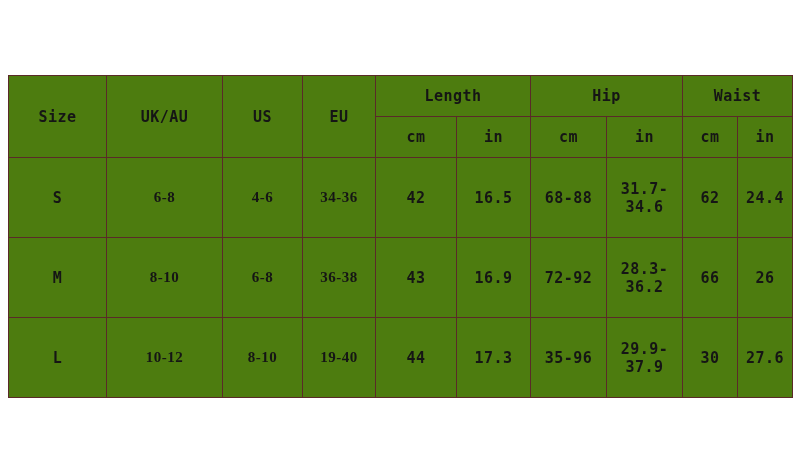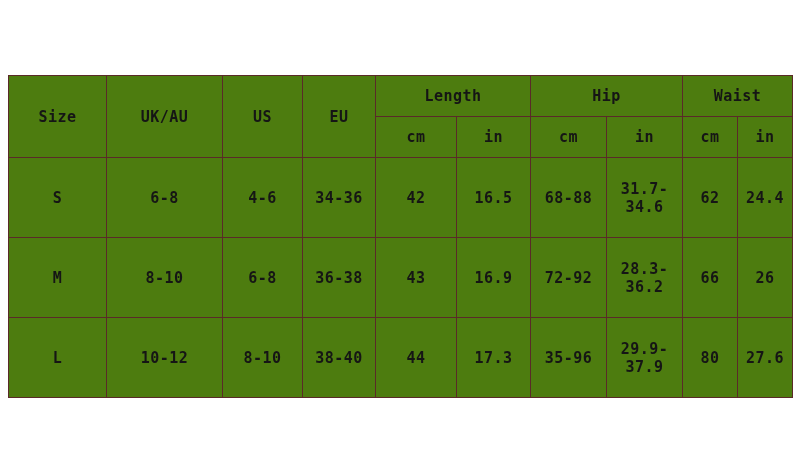--- a/index.html
+++ b/index.html
@@ -47,20 +47,21 @@
   td.hdr-unit {
     font-size: 14px;
   }
   td.sizecode {
     font-size: 15px;
     color: #151515;
   }
   td.intl {
     color: #3caa64;
     font-size: 15px;
+    font-family: Liberation Serif, serif;
   }
   td.inch {
     background: #fab905;
     color: #151515;
   }
   td.cmv {
     background: #f9909a;
   }
   
   col.c-size    { width: 98px; }
@@ -133,23 +134,23 @@
         <td class="cmv">72-92</td>
         <td class="inch">28.3-36.2</td>
         <td class="cmv">66</td>
         <td class="inch">26</td>
       </tr>
 
       <tr>
         <td class="sizecode">L</td>
         <td class="intl">10-12</td>
         <td class="intl">8-10</td>
-        <td class="intl">38-40</td>
+        <td class="intl">19-40</td>
         <td class="cmv">44</td>
         <td class="inch">17.3</td>
         <td class="cmv">35-96</td>
         <td class="inch">29.9-37.9</td>
-        <td class="cmv">80</td>
+        <td class="cmv">30</td>
         <td class="inch">27.6</td>
       </tr>
     </tbody>
   </table>
 </div>
 
 </body></html>

